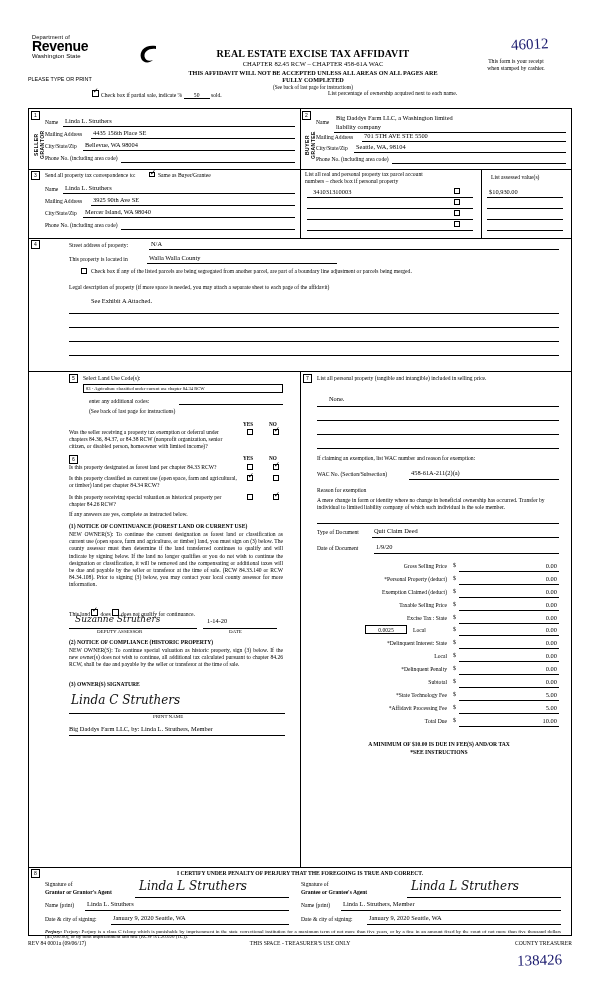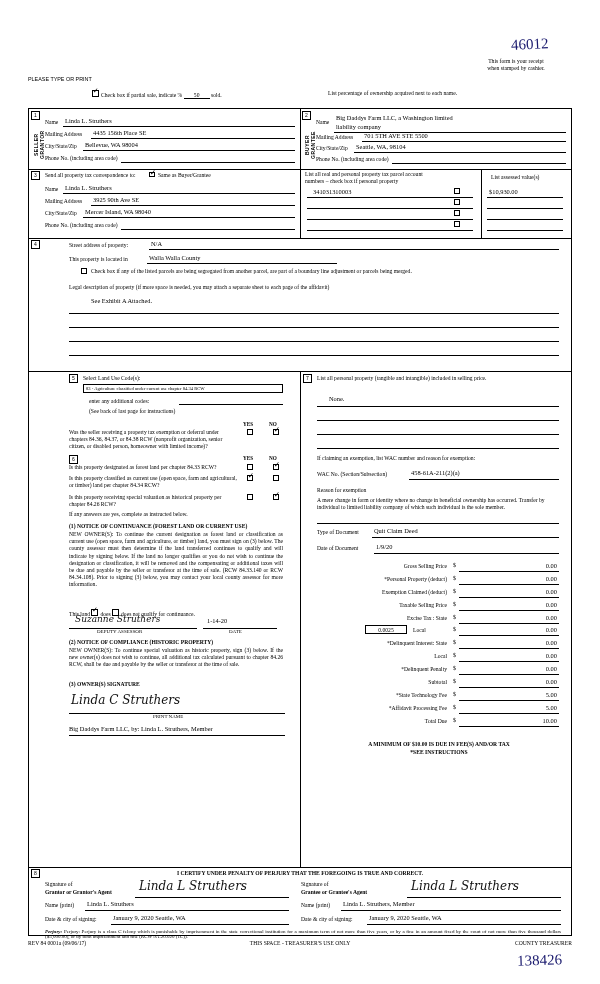--- a/index.html
+++ b/index.html
@@ -192,23 +192,37 @@
   }
   .yesno { font-size: 5.2px; font-weight: bold; }
   .txt { line-height: 7.2px; }
 </style>
 </head>
 <body>
 
 <div class="page">
 
   <div class="hdr">
+    <div class="logo">
+      <div class="dept">Department of</div>
+      <div class="rev">Revenue</div>
+      <div class="wastate">Washington State</div>
+      <svg class="swirl" viewBox="0 0 24 24">
+        <path d="M20 4 C9 2 3 9 5 16 C6.5 21 13 22 17 18 C13.5 19.5 9 18.5 8.5 14.5 C8 9.5 13 6 20 7 Z" fill="#000"></path>
+      </svg>
+    </div>
 
     <div class="typeprint">PLEASE TYPE OR PRINT</div>
 
+    <div class="titleblock">
+      <div class="t1">REAL ESTATE EXCISE TAX AFFIDAVIT</div>
+      <div class="t2">CHAPTER 82.45 RCW – CHAPTER 458-61A WAC</div>
+      <div class="t3">THIS AFFIDAVIT WILL NOT BE ACCEPTED UNLESS ALL AREAS ON ALL PAGES ARE FULLY COMPLETED</div>
+      <div class="t4">(See back of last page for instructions)</div>
+    </div>
 
     <div class="receiptnum">46012</div>
     <div class="receipt">
       <div>This form is your receipt</div>
       <div>when stamped by cashier.</div>
     </div>
 
     <div class="checkpartial">
       <span class="cbx checked"></span><span>Check box if partial sale, indicate % </span><span class="uline" style="width:26px;text-align:center;">50</span>
       <span>sold.</span>

